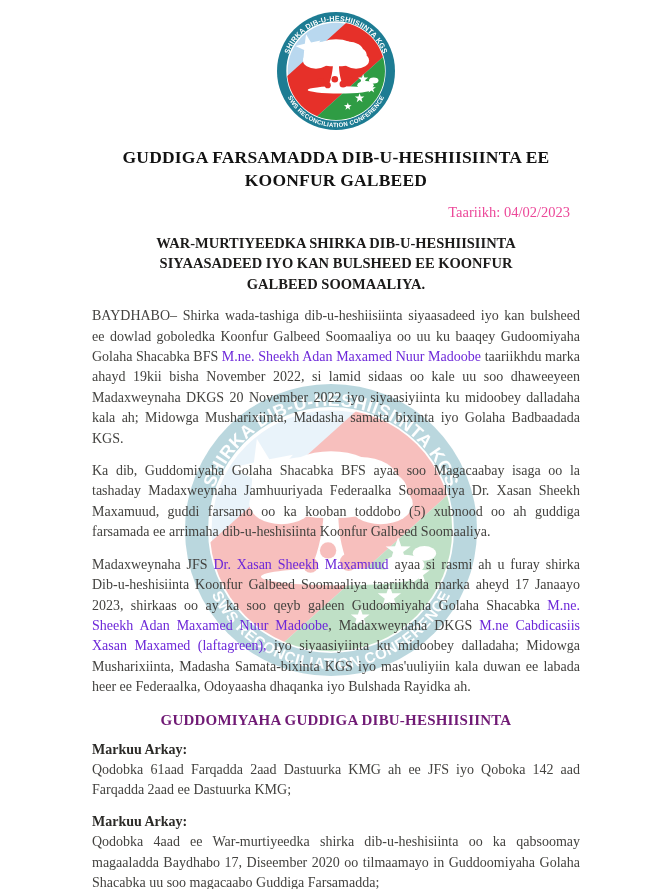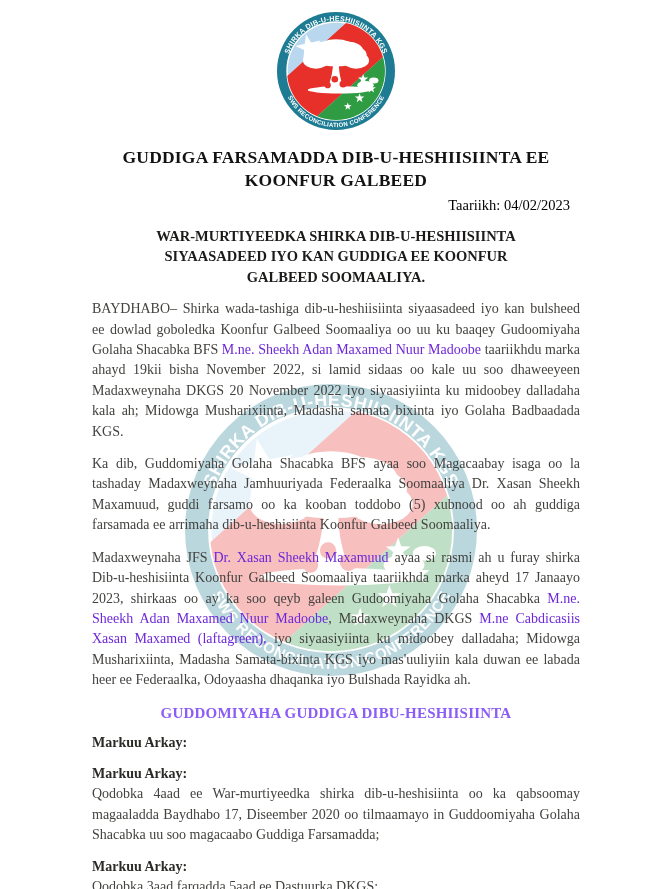--- a/index.html
+++ b/index.html
@@ -7,33 +7,33 @@
     position:relative;width:660px;height:889px;background:#ffffff;
     font-family:"Liberation Serif","DejaVu Serif",serif;color:#43423f;overflow:hidden;
   }
   .watermark{position:absolute;left:185px;top:384px;width:292px;height:292px;
     opacity:.30;filter:blur(.3px);z-index:0;pointer-events:none;}
   .content{position:relative;z-index:1;padding:12px 80px 0 92px;}
   .logo-row{text-align:center;margin:0;}
   .logo-row svg{width:118px;height:118px;}
   h1.org-title{
     font-size:17.5px;font-weight:bold;color:#121212;text-align:center;
-    line-height:1.3;max-width:440px;margin:12px auto 5px;letter-spacing:.2px;
+    line-height:1.3;max-width:440px;margin:12px auto 12px;letter-spacing:.2px;
   }
-  .date-line{text-align:right;font-size:14.5px;color:#000000;margin:2px 10px 0 0;}
+  .date-line{text-align:right;font-size:14.5px;color:#ec4899;margin:2px 10px 0 0;}
   h2.doc-subtitle{
     font-size:14.5px;font-weight:bold;color:#1c1b1a;text-align:center;
     line-height:1.42;max-width:388px;margin:12px auto 0;
   }
   p.para{
     font-size:14px;line-height:20.4px;text-align:justify;margin:12px 0 0;
   }
   p.para .b,.b{font-weight:normal;color:#6d28d9;}
   h3.section-heading{
-    font-size:15px;font-weight:bold;color:#8b5cf6;text-align:center;
+    font-size:15px;font-weight:bold;color:#701a75;text-align:center;
     margin:14px 0 0;letter-spacing:.2px;
   }
   .crow{display:flex;margin-top:11px;flex-direction:column;}
   .crow .lbl{flex:none;width:153px;font-size:14px;font-weight:bold;color:#2b2a27;line-height:20.4px;}
   .crow .txt{flex:1;font-size:14px;line-height:20.4px;text-align:justify;}
   .hidden-defs{position:absolute;width:0;height:0;overflow:hidden;}
 </style>
 </head>
 <body>
 
@@ -100,32 +100,33 @@
     <div class="logo-row">
       <svg viewBox="0 0 100 100">
         <use href="#emblem"></use>
       </svg>
     </div>
 
     <h1 class="org-title">GUDDIGA FARSAMADDA DIB-U-HESHIISIINTA EE KOONFUR GALBEED</h1>
 
     <div class="date-line">Taariikh: 04/02/2023</div>
 
-    <h2 class="doc-subtitle">WAR-MURTIYEEDKA SHIRKA DIB-U-HESHIISIINTA SIYAASADEED IYO KAN GUDDIGA EE KOONFUR GALBEED SOOMAALIYA.</h2>
+    <h2 class="doc-subtitle">WAR-MURTIYEEDKA SHIRKA DIB-U-HESHIISIINTA SIYAASADEED IYO KAN BULSHEED EE KOONFUR GALBEED SOOMAALIYA.</h2>
 
     <p class="para"><span>BAYDHABO– Shirka wada-tashiga dib-u-heshiisiinta siyaasadeed iyo kan bulsheed ee dowlad goboledka Koonfur Galbeed Soomaaliya oo uu ku baaqey Gudoomiyaha Golaha Shacabka BFS </span><span class="b">M.ne. Sheekh Adan Maxamed Nuur Madoobe</span><span> taariikhdu marka ahayd 19kii bisha November 2022, si lamid sidaas oo kale uu soo dhaweeyeen Madaxweynaha DKGS  20 November 2022 iyo siyaasiyiinta ku midoobey dalladaha kala ah; Midowga Musharixiinta, Madasha samata bixinta iyo Golaha Badbaadada KGS.</span></p>
 
     <p class="para"><span>Ka dib, Guddomiyaha Golaha Shacabka BFS ayaa soo Magacaabay isaga oo la tashaday Madaxweynaha Jamhuuriyada Federaalka Soomaaliya Dr. Xasan Sheekh Maxamuud, guddi farsamo oo ka kooban toddobo (5) xubnood oo ah guddiga farsamada ee arrimaha dib-u-heshisiinta Koonfur Galbeed Soomaaliya.</span></p>
 
     <p class="para"><span>Madaxweynaha JFS </span><span class="b">Dr. Xasan Sheekh Maxamuud</span><span> ayaa si rasmi ah u furay shirka Dib-u-heshisiinta Koonfur Galbeed Soomaaliya taariikhda marka aheyd 17 Janaayo 2023, shirkaas oo ay ka soo qeyb galeen Gudoomiyaha Golaha Shacabka </span><span class="b">M.ne. Sheekh Adan Maxamed Nuur Madoobe</span><span>,  Madaxweynaha DKGS </span><span class="b">M.ne Cabdicasiis Xasan Maxamed (laftagreen),</span><span> iyo siyaasiyiinta ku midoobey dalladaha; Midowga Musharixiinta, Madasha Samata-bixinta KGS iyo mas'uuliyiin kala duwan ee labada heer ee Federaalka, Odoyaasha dhaqanka iyo Bulshada Rayidka ah.</span></p>
 
     <h3 class="section-heading">GUDDOMIYAHA GUDDIGA DIBU-HESHIISIINTA</h3>
 
     <div class="crow">
       <div class="lbl">Markuu Arkay:</div>
+      <div class="txt">Qodobka 61aad Farqadda 2aad Dastuurka KMG ah ee JFS iyo Qoboka 142 aad Farqadda 2aad ee Dastuurka KMG;</div>
     </div>
 
     <div class="crow">
       <div class="lbl">Markuu Arkay:</div>
       <div class="txt">Qodobka 4aad ee War-murtiyeedka shirka dib-u-heshisiinta oo ka qabsoomay magaaladda Baydhabo 17, Diseember 2020 oo tilmaamayo in Guddoomiyaha Golaha Shacabka uu soo magacaabo Guddiga Farsamadda;</div>
     </div>
 
     <div class="crow">
       <div class="lbl">Markuu Arkay:</div>
       <div class="txt">Qodobka 3aad farqadda 5aad ee Dastuurka DKGS;</div>

